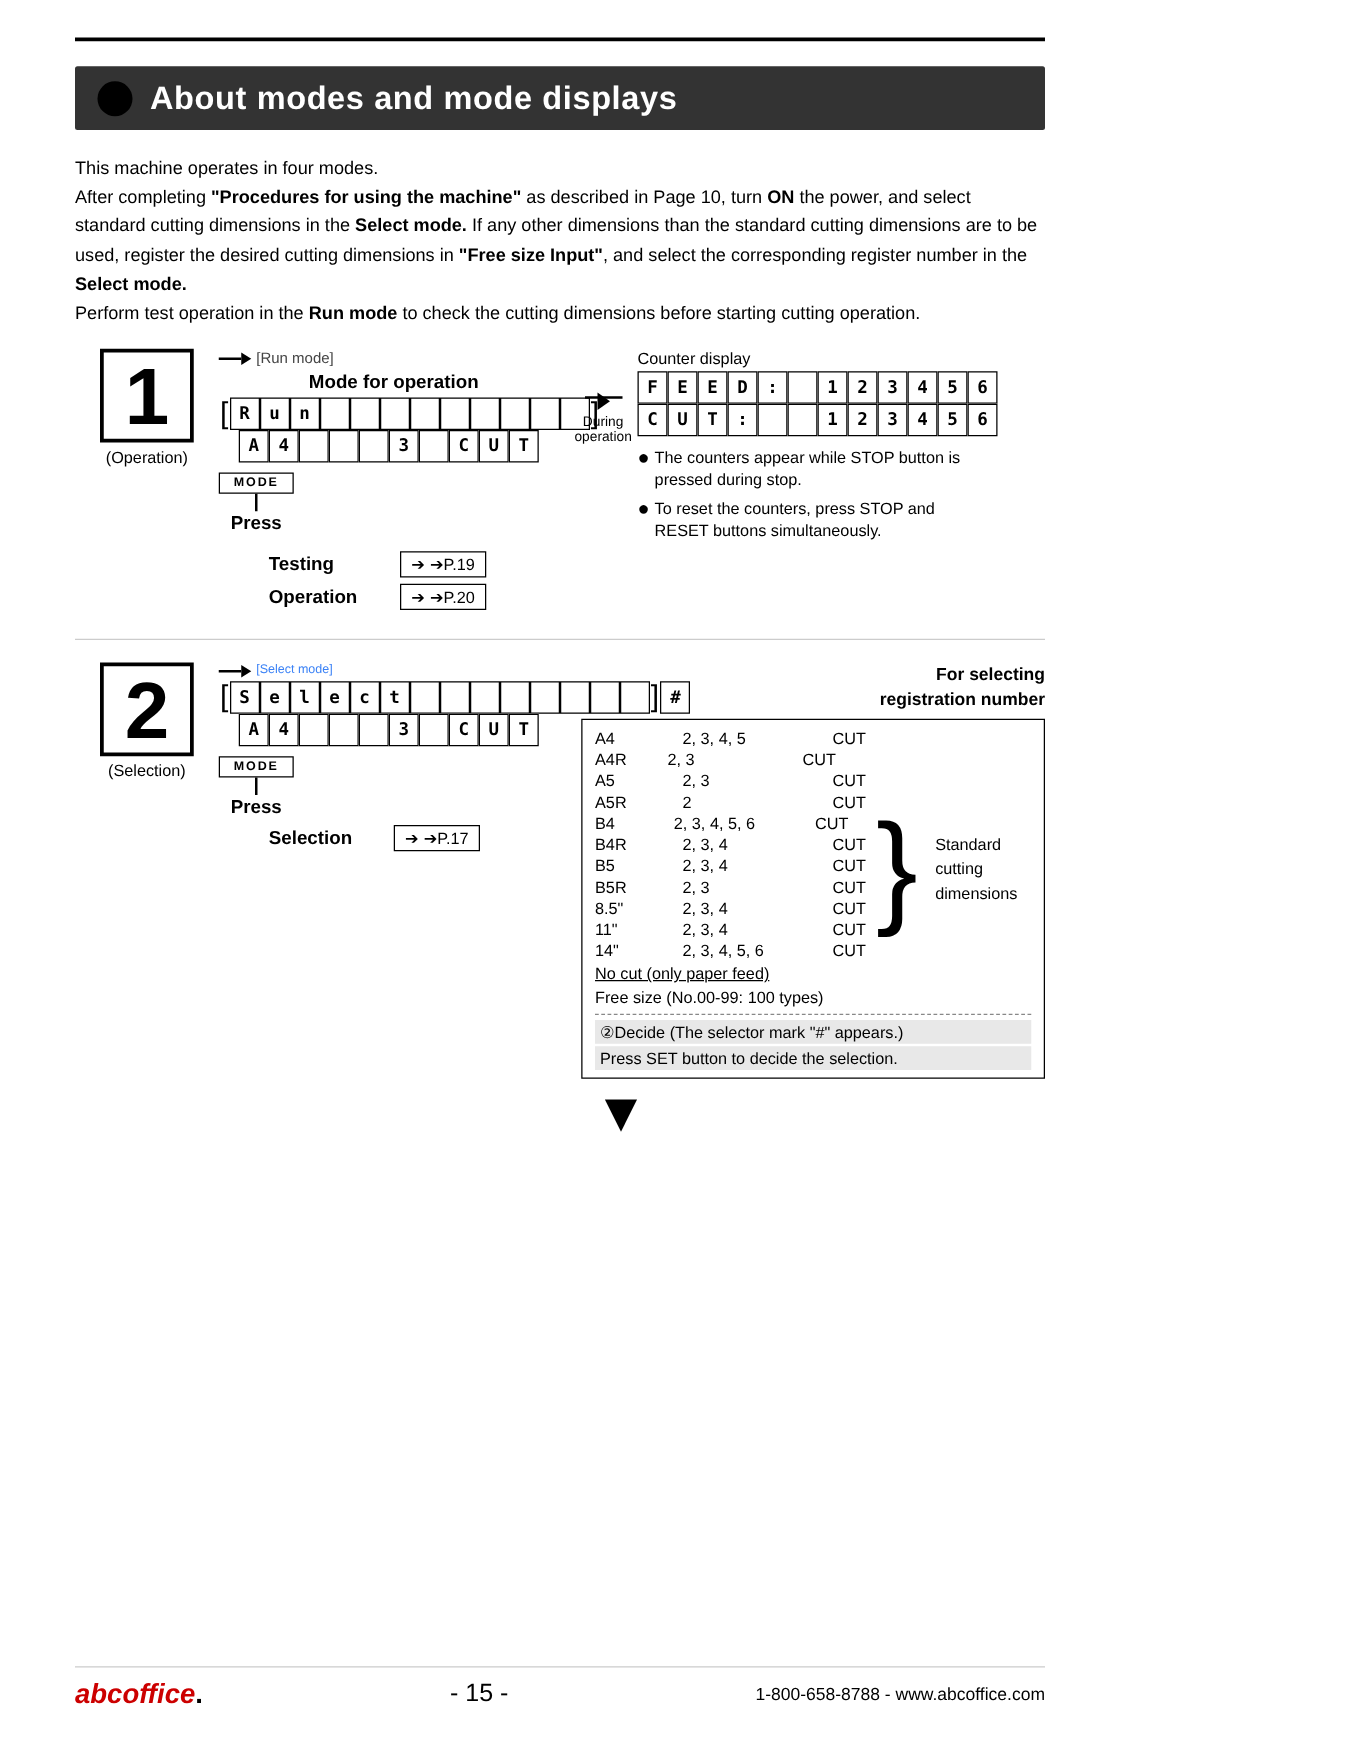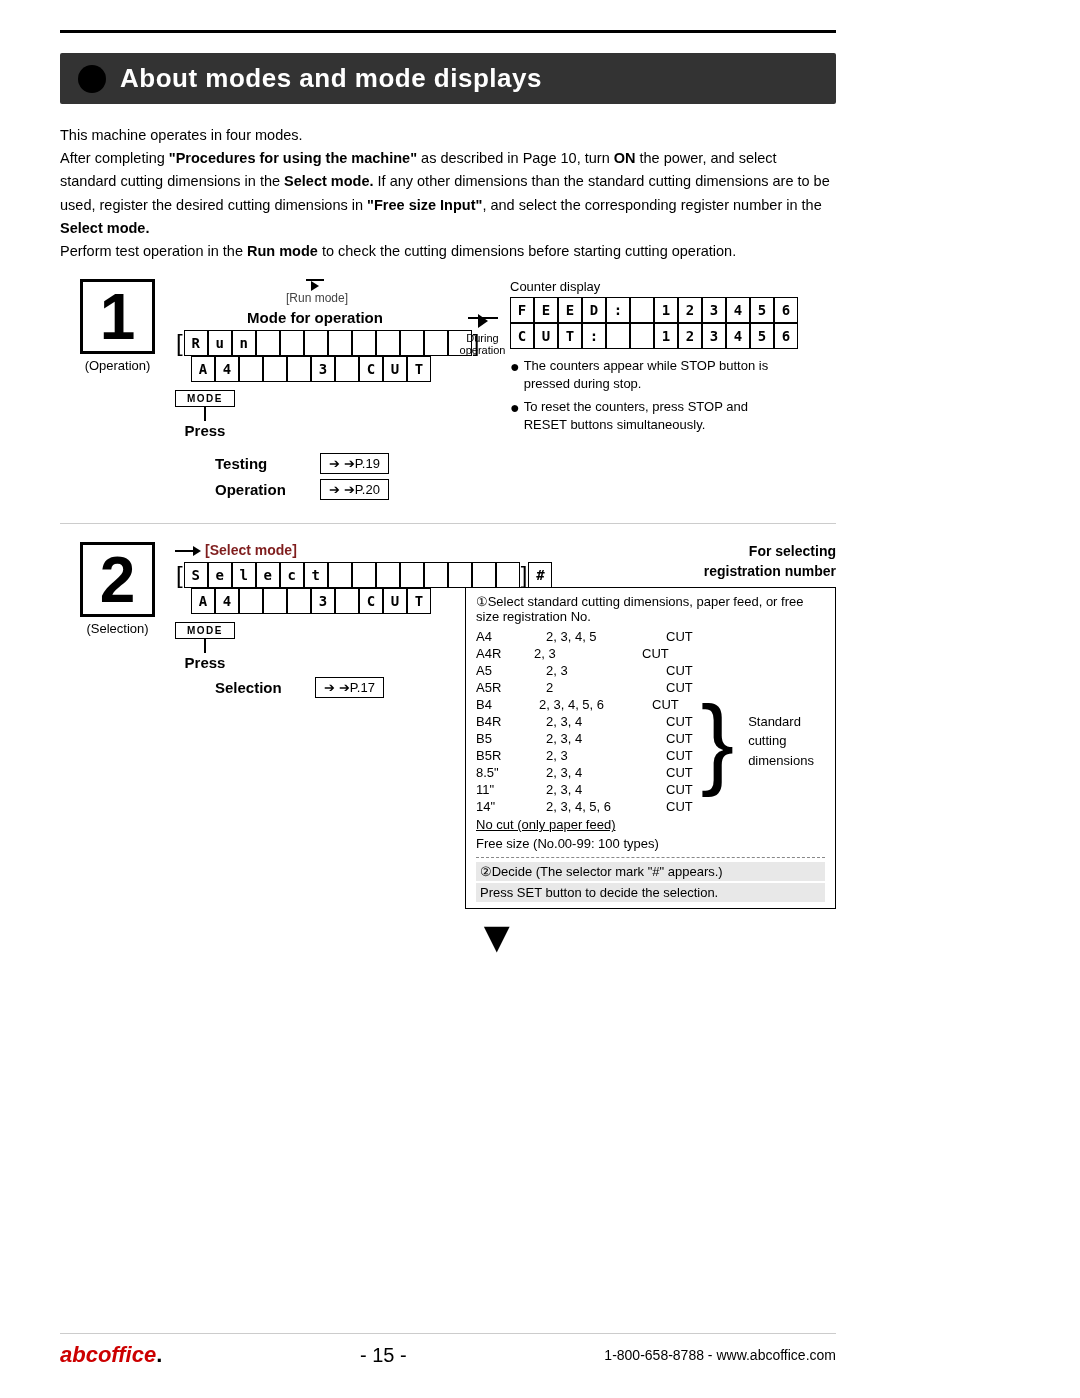--- a/index.html
+++ b/index.html
@@ -401,21 +401,21 @@
 
   <div class="full-mode1-row">
 
     <div class="col-number">
       <div class="big-number-box">1</div>
       <div class="paren-label">(Operation)</div>
     </div>
 
     <div class="col-lcd-test">
 
-      <div style="display:flex;flex-direction:column;align-items:center;margin-bottom:2px;">
+      <div style="display:flex;align-items:center;margin-bottom:2px;">
         <div style="width:18px;height:2px;background:#000;"></div>
         <div style="width:0;height:0;border-top:5px solid transparent;border-bottom:5px solid transparent;border-left:8px solid #000;"></div>
         <span class="run-mode-tag" style="margin-left:4px;">[Run mode]</span>
       </div>
 
       <div class="mode-for-op-title" style="text-align:center;font-size:15px;font-weight:bold;margin-bottom:4px;">Mode for operation</div>
 
       <div class="lcd-display">
 
         <div class="lcd-display-row">
@@ -541,21 +541,21 @@
     <div class="col-number">
       <div class="big-number-box">2</div>
       <div class="paren-label">(Selection)</div>
     </div>
 
     <div class="col-mode2-lcd">
 
       <div style="display:flex;flex-direction:row;align-items:center;margin-bottom:2px;">
         <div style="width:18px;height:2px;background:#000;"></div>
         <div style="width:0;height:0;border-top:5px solid transparent;border-bottom:5px solid transparent;border-left:8px solid #000;"></div>
-        <span class="select-mode-tag" style="margin-left:4px;font-size:14px;color:#7f1d1d;font-weight:bold;">[Select mode]</span>
+        <span class="select-mode-tag" style="margin-left:4px;font-size:10px;color:#3b82f6;">[Select mode]</span>
       </div>
 
       <div class="lcd-display">
 
         <div class="lcd-display-row">
           <span class="lc-bracket">[</span>
           <div class="lc">S</div>
           <div class="lc">e</div>
           <div class="lc">l</div>
           <div class="lc">e</div>
@@ -605,23 +605,20 @@
       </div>
     </div>
 
     <div class="col-mode2-selection" style="padding-left:10px;">
       <div class="for-selecting-title" style="text-align:right;font-size:14px;font-weight:bold;line-height:1.4;margin-bottom:6px;">
         For selecting<br>registration number
       </div>
 
       <div class="reg-table-wrapper">
 
-        <div style="font-size:13px;margin-bottom:4px;">
-          ①Select standard cutting dimensions, paper feed, or free size registration No.
-        </div>
 
         <div style="display:flex;flex-direction:row;">
           <div style="flex:1;">
             <div style="display:flex;flex-direction:row;gap:30px;padding:1px 0;">
               <span style="width:40px;font-size:13px;">A4</span>
               <span style="width:90px;font-size:13px;">2, 3, 4, 5</span>
               <span style="font-size:13px;">CUT</span>
             </div>
             <div style="display:flex;flex-direction:row;gap:18px;padding:1px 0;">
               <span style="width:40px;font-size:13px;">A4R</span>

